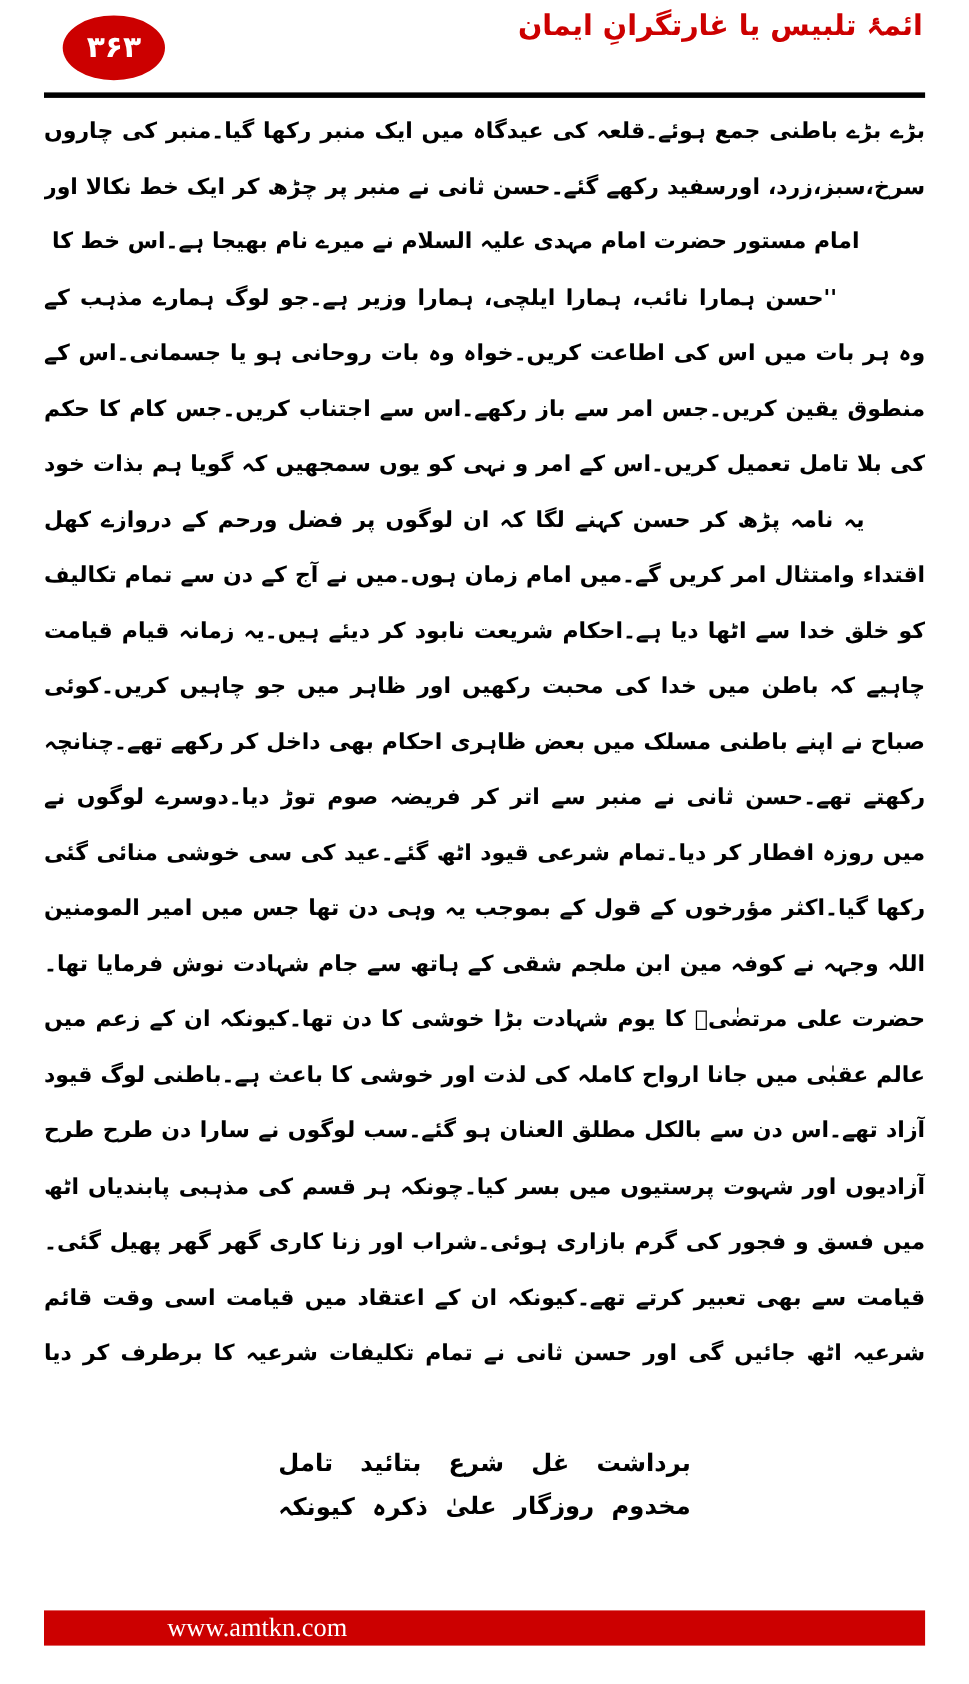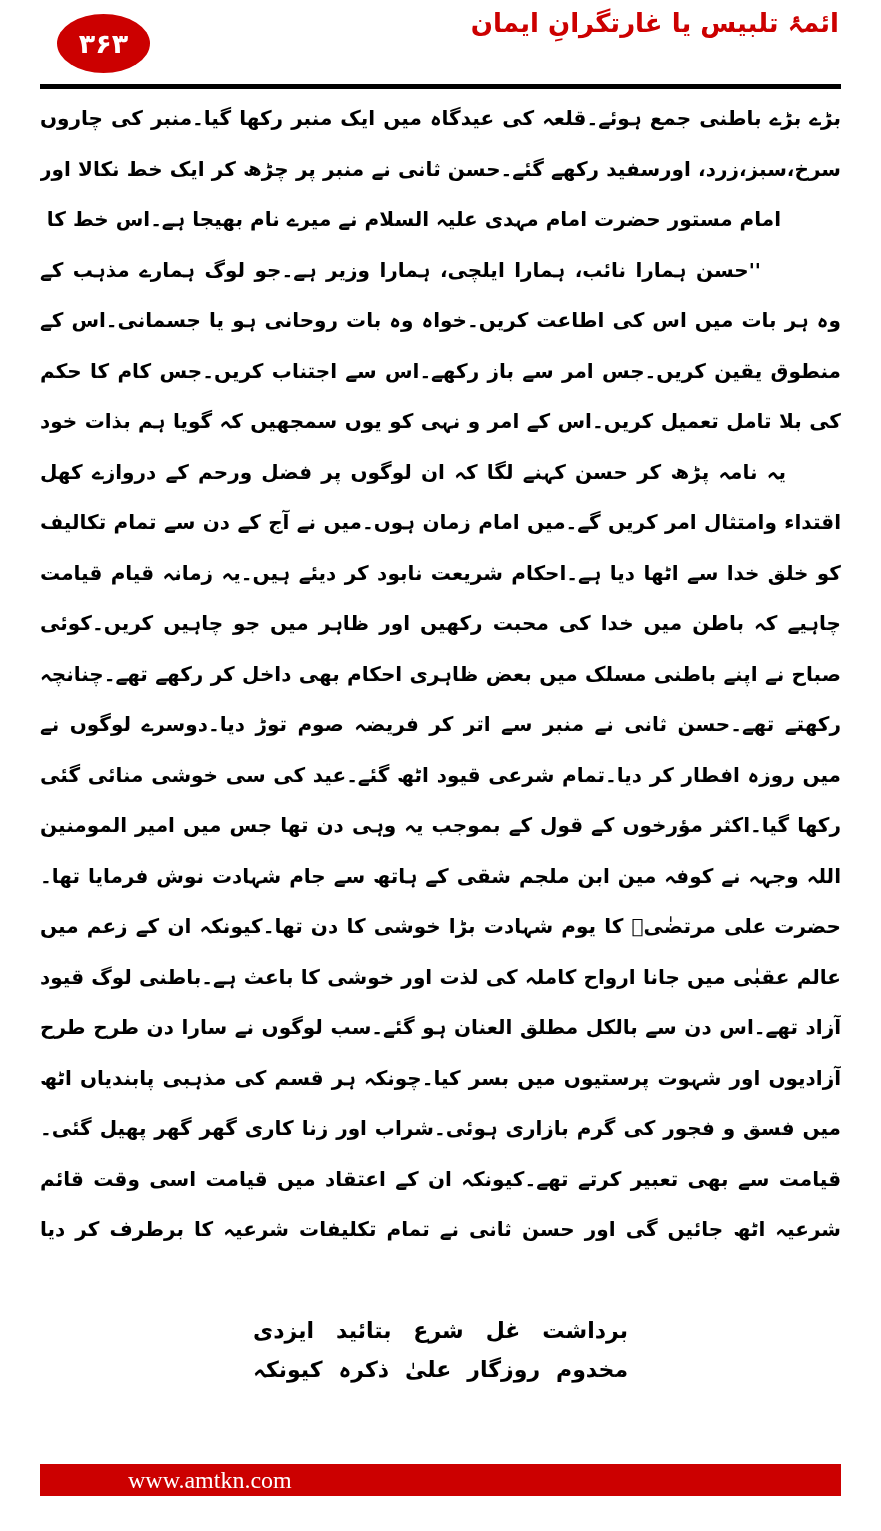--- a/index.html
+++ b/index.html
@@ -81,21 +81,21 @@
   }
   
   .footer-bar {
     position: absolute;
     left: 40px; bottom: 35px;
     width: 801px; height: 32px;
     background: var(--accent);
     display: flex;
     align-items: center;
     justify-content: space-between;
-    padding: 0 55px 0 88px;
+    padding: 0 55px 0 112px;
     color: #ffffff;
     font-family: "Liberation Serif", serif;
     font-size: 24px;
   }
 </style>
 </head>
 <body>
 
 <div class="page">
 
@@ -132,21 +132,21 @@
     <div class="line j">قیامت سے بھی تعبیر کرتے تھے۔کیونکہ ان کے اعتقاد میں قیامت اسی وقت قائم ہوگی۔جبکہ رسوم</div>
     <div class="line j">شرعیہ اٹھ جائیں گی اور حسن ثانی نے تمام تکلیفات شرعیہ کا برطرف کر دیا تھا۔چنانچہ کسی باطنی شاعر</div>
   </div>
 
   <div class="poem">
     <div class="poem-row">
       <span>برداشت</span>
       <span>غل</span>
       <span>شرع</span>
       <span>بتائید</span>
-      <span>ایزدی</span>
+      <span>تامل</span>
     </div>
     <div class="poem-row">
       <span>مخدوم</span>
       <span>روزگار</span>
       <span>علیٰ</span>
       <span>ذکرہ</span>
       <span>کیونکہ</span>
     </div>
   </div>
 

